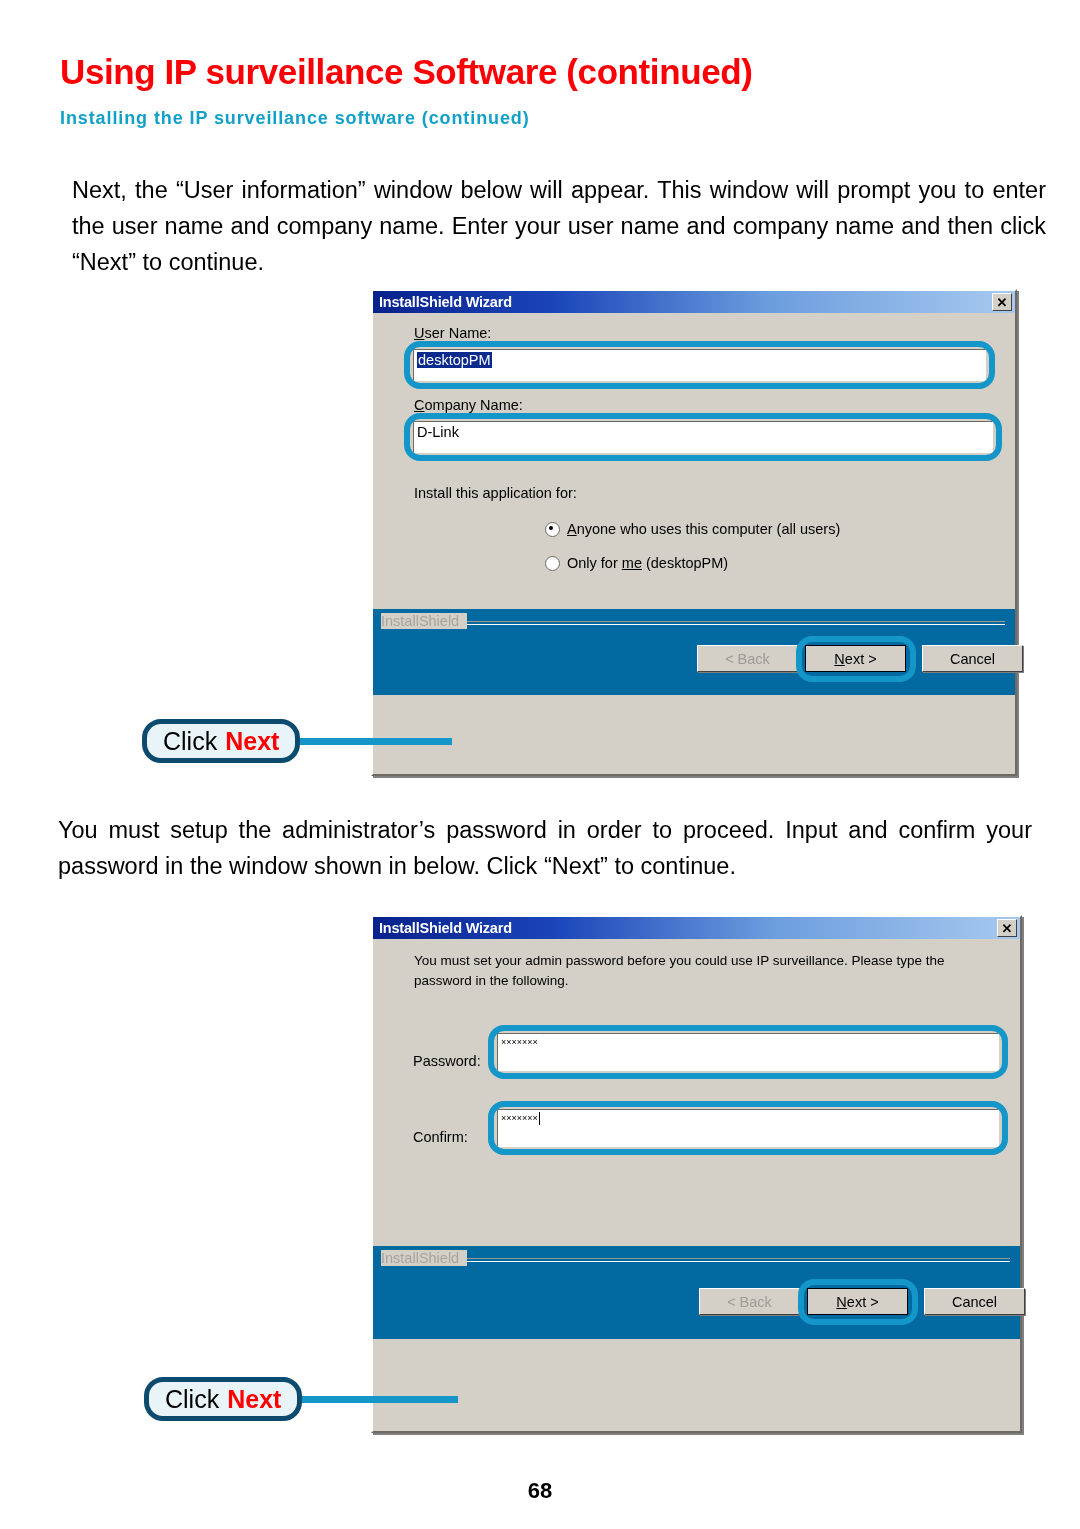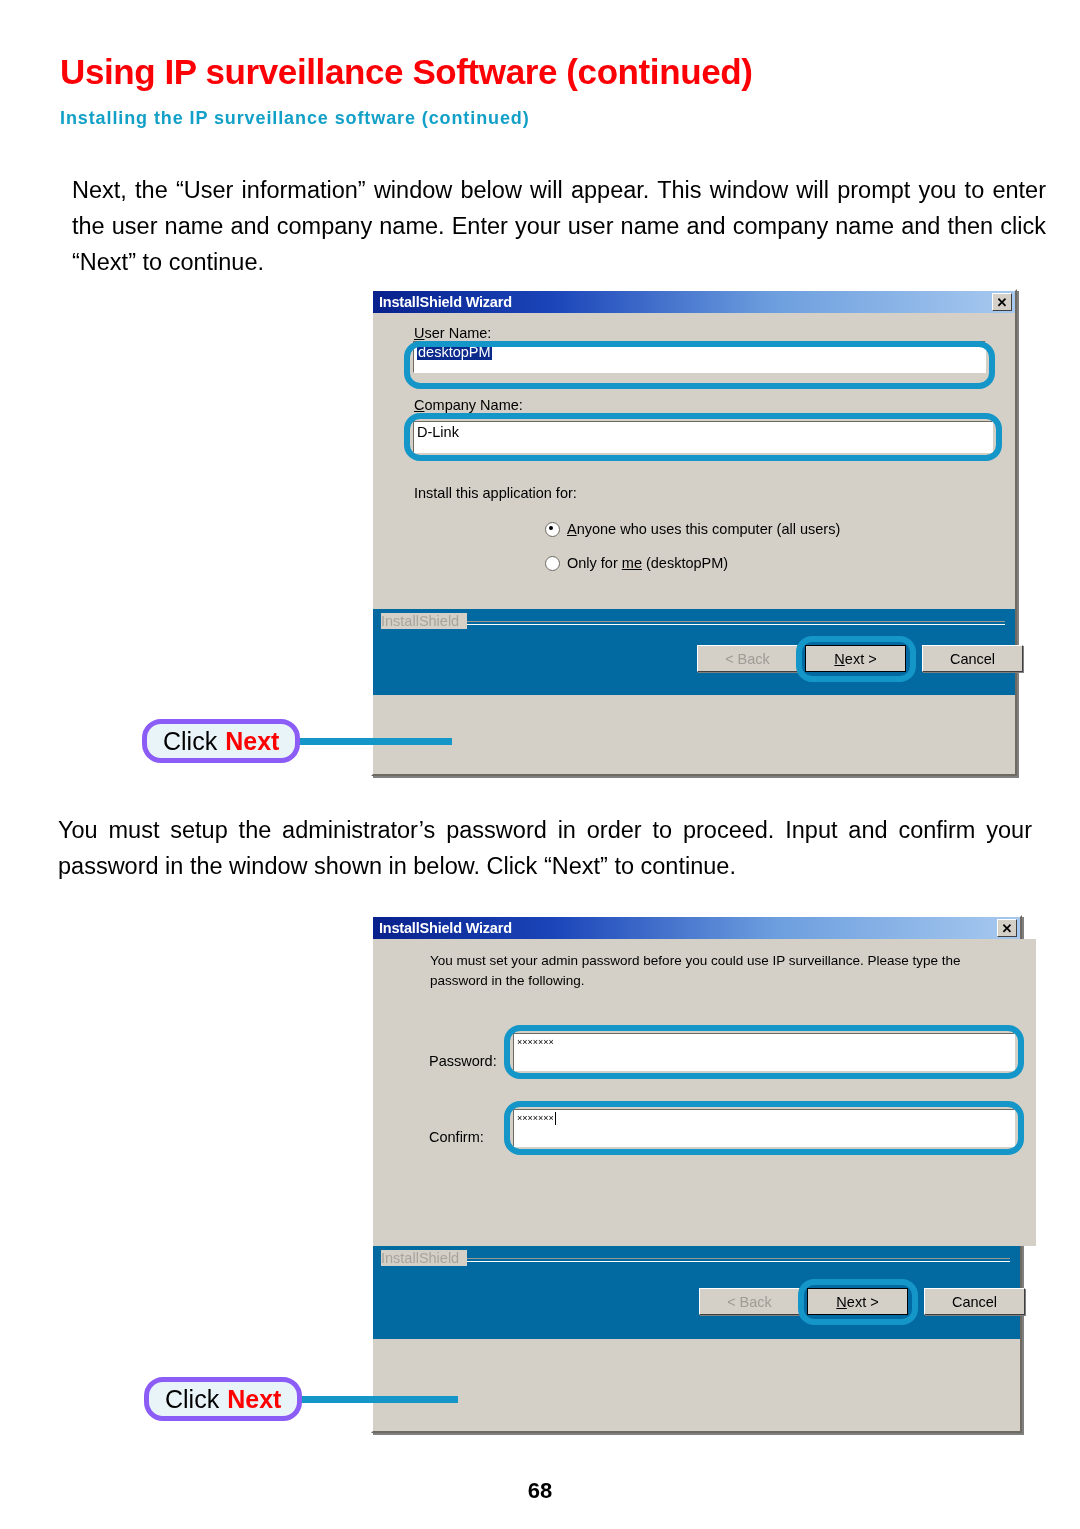--- a/index.html
+++ b/index.html
@@ -181,21 +181,21 @@
     opacity: 0.85;
   }
 
   
   .dlg-body {
     position: relative;
     background: #d4d0c8;
     width: 100%;
   }
   #dialog-customer .dlg-body { height: 296px; }
-  #dialog-password .dlg-body { height: 307px; margin-left: 16px; }
+  #dialog-password .dlg-body { height: 307px; }
 
   .field-label {
     position: absolute;
     font-size: 14.5px;
     color: #000;
     white-space: nowrap;
   }
   .ul { text-decoration: underline; }
 
   .winput {
@@ -323,21 +323,21 @@
     box-shadow: none;
   }
 
   
   .callout {
     position: absolute;
     display: flex;
     align-items: center;
     justify-content: center;
     background: #e9f4f8;
-    border: 5px solid #8b5cf6;
+    border: 5px solid #0c4a6e;
     border-radius: 19px;
     font-size: 25px;
     height: 44px;
     padding: 0 16px;
     box-sizing: border-box;
     white-space: nowrap;
     z-index: 20;
   }
   .callout .c1 { color: #000000; }
   .callout .c2 { color: #ff0000; font-weight: bold; margin-left: 8px; }
@@ -373,21 +373,21 @@
 
   <div class="titlebar">
     <span class="titlebar-text">InstallShield Wizard</span>
     <div class="close-btn">✕</div>
   </div>
 
 
   <div class="dlg-body">
 
     <div class="field-label" style="left:41px; top:12px;"><span class="ul">U</span><span>ser Name:</span></div>
-    <div class="winput" style="left:40px; top:28px; width:573px; height:32px;">
+    <div class="winput" style="left:40px; top:36px; width:573px; height:32px;">
       <span class="sel-text">desktopPM</span>
     </div>
     <div class="ring" style="left:31px; top:28px; width:591px; height:48px;"></div>
 
     <div class="field-label" style="left:41px; top:84px;"><span class="ul">C</span><span>ompany Name:</span></div>
     <div class="winput" style="left:40px; top:108px; width:580px; height:32px;">
       <span>D-Link</span>
     </div>
     <div class="ring" style="left:31px; top:100px; width:598px; height:48px;"></div>
 

